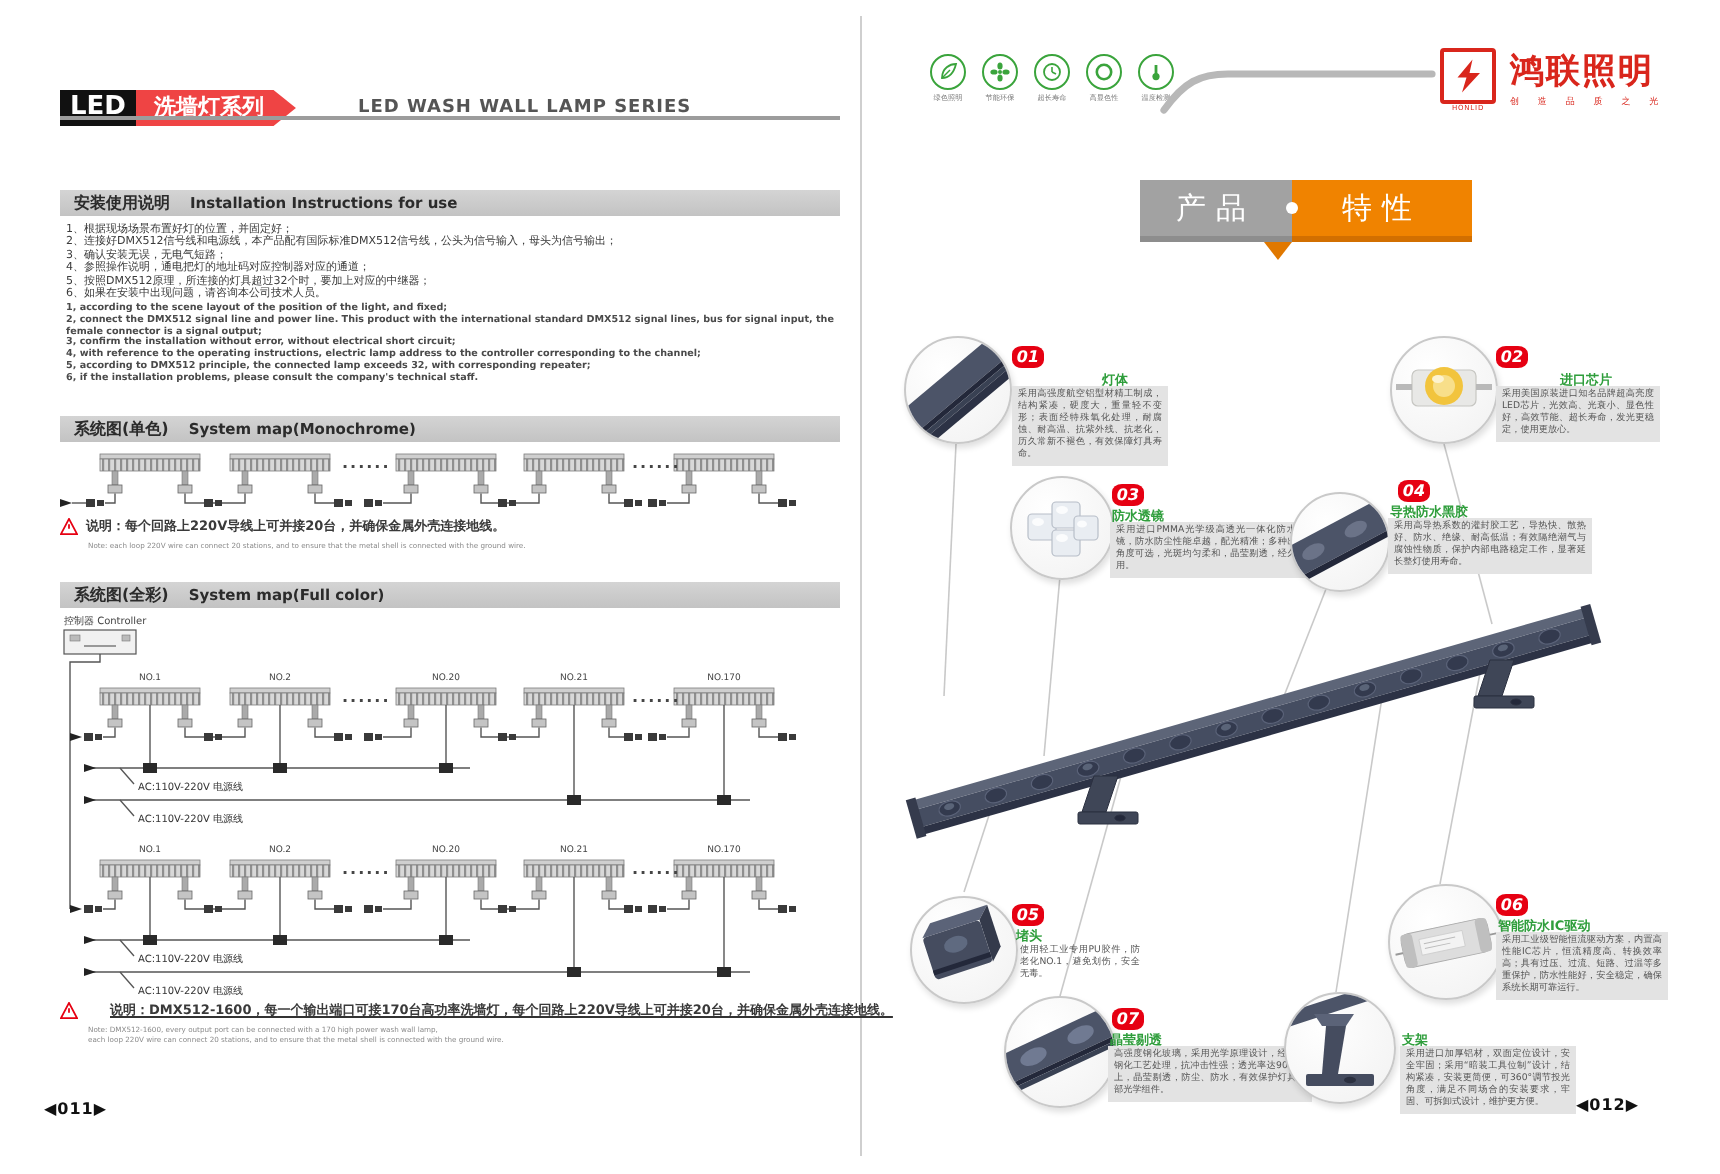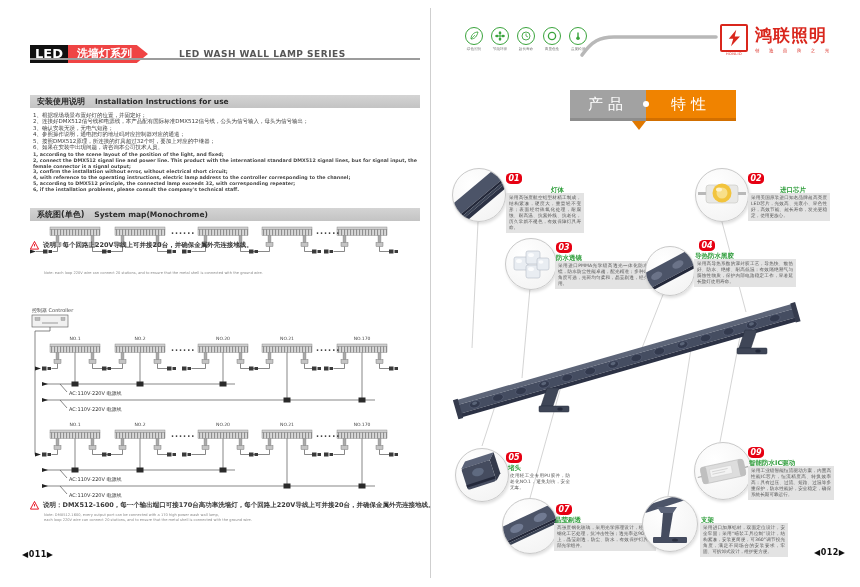--- a/index.html
+++ b/index.html
@@ -201,29 +201,33 @@
       <use href="#plug" x="137" y="28.5"></use>
       <use href="#plug" x="152" y="28.5"></use>
       <use href="#plug" x="219" y="28.5"></use>
       <use href="#plug" x="282" y="28.5"></use>
       <use href="#plug" x="294" y="28.5"></use>
       <use href="#plug" x="359" y="28.5"></use>
     <text x="141" y="13" class="dots">......</text>
     <text x="286" y="13" class="dots">......</text>
   </svg>
 
-  <div class="abs" style="left:30px;top:241px;display:flex;gap:4px;align-items:flex-start;justify-content:space-between;">
+  <div class="abs" style="left:30px;top:259px;display:flex;gap:4px;align-items:flex-start;justify-content:space-between;">
     <svg width="9" height="9" viewBox="0 0 10 10">
         <polygon points="5,0.5 9.5,9 0.5,9" fill="#fff" stroke="#e60012" stroke-width="1"></polygon>
         <line x1="5" y1="3.5" x2="5" y2="6" stroke="#e60012" stroke-width="1"></line>
       </svg>
     <span class="note-cn">说明：每个回路上220V导线上可并接20台，并确保金属外壳连接地线。</span>
   </div>
   <div class="abs note-en" style="left:44px;top:271px;">Note: each loop 220V wire can connect 20 stations, and to ensure that the metal shell is connected with the ground wire.</div>
 
+  <div class="abs secbar" style="left:30px;top:291px;">
+    <span class="cn">系统图(全彩)</span>
+    <span class="en">System map(Full color)</span>
+  </div>
 
   <svg class="abs" style="left:30px;top:306px;" width="395" height="193">
     <text x="2" y="6" class="ctrlabel">控制器 Controller</text>
     <rect x="2" y="9" width="36" height="12" fill="#f1f1f1" stroke="#555" stroke-width="0.6"></rect>
     <rect x="5" y="11.5" width="5" height="3" fill="#bbb" stroke="#777" stroke-width="0.3"></rect>
     <rect x="31" y="11.5" width="4" height="3" fill="#bbb" stroke="#777" stroke-width="0.3"></rect>
     <line x1="12" y1="17" x2="28" y2="17" stroke="#999" stroke-width="1"></line>
     <polyline points="20,21 20,25 5,25 5,148.5" stroke="#555" stroke-width="0.7" fill="none"></polyline>
 
     <text x="45" y="34" class="nolabel" text-anchor="middle">NO.1</text>
@@ -320,21 +324,21 @@
       <polygon points="12,178 18,180 12,182" fill="#222"></polygon>
     <rect x="41.5" y="161.5" width="7" height="5" fill="#2a2a2a"></rect>
       <rect x="106.5" y="161.5" width="7" height="5" fill="#2a2a2a"></rect>
       <rect x="189.5" y="161.5" width="7" height="5" fill="#2a2a2a"></rect>
     <rect x="253.5" y="177.5" width="7" height="5" fill="#2a2a2a"></rect>
       <rect x="328.5" y="177.5" width="7" height="5" fill="#2a2a2a"></rect>
     <text x="39" y="175" class="pwrlabel">AC:110V-220V 电源线</text>
     <text x="39" y="191" class="pwrlabel">AC:110V-220V 电源线</text>
   </svg>
 
-  <div class="abs" style="left:30px;top:501px;display:flex;gap:4px;align-items:flex-end;">
+  <div class="abs" style="left:30px;top:501px;display:flex;gap:16px;align-items:flex-end;text-decoration:underline;">
     <svg width="9" height="9" viewBox="0 0 10 10">
         <polygon points="5,0.5 9.5,9 0.5,9" fill="#fff" stroke="#e60012" stroke-width="1"></polygon>
         <line x1="5" y1="3.5" x2="5" y2="6" stroke="#e60012" stroke-width="1"></line>
       </svg>
     <span class="note-cn">说明：DMX512-1600，每一个输出端口可接170台高功率洗墙灯，每个回路上220V导线上可并接20台，并确保金属外壳连接地线。</span>
   </div>
   <div class="abs note-en" style="left:44px;top:513px;">
     <div>Note: DMX512-1600, every output port can be connected with a 170 high power wash wall lamp,</div>
     <div>each loop 220V wire can connect 20 stations, and to ensure that the metal shell is connected with the ground wire.</div>
   </div>
@@ -490,21 +494,21 @@
           <line x1="48" y1="29" x2="54" y2="29" stroke="#999" stroke-width="1"></line>
           <rect x="6" y="20" width="44" height="17" rx="4" fill="#dddddd" stroke="#aaa" stroke-width="0.5"></rect>
           <rect x="6" y="20" width="6" height="17" rx="2" fill="#bfbfbf"></rect>
           <rect x="44" y="20" width="6" height="17" rx="2" fill="#bfbfbf"></rect>
           <rect x="15" y="24" width="22" height="8" fill="#f3f3f3" stroke="#ccc" stroke-width="0.4"></rect>
           <line x1="17" y1="26.5" x2="33" y2="26.5" stroke="#bbb" stroke-width="0.5"></line>
           <line x1="17" y1="29" x2="30" y2="29" stroke="#bbb" stroke-width="0.5"></line>
         </g>
       </svg>
   </div>
-  <div class="fnum" style="left:748px;top:447px;">09</div>
+  <div class="fnum" style="left:748px;top:447px;">06</div>
   <div class="ftitle" style="left:749px;top:459px;">智能防水IC驱动</div>
   <div class="fdesc" style="left:748px;top:466px;width:80px;">采用工业级智能恒流驱动方案，内置高性能IC芯片，恒流精度高、转换效率高；具有过压、过流、短路、过温等多重保护，防水性能好，安全稳定，确保系统长期可靠运行。</div>
 
   <div class="bubble" style="left:502px;top:498px;width:54px;height:54px;">
     <svg width="54" height="54">
         <g transform="rotate(-25 27 27)">
           <rect x="-10" y="16" width="76" height="15" fill="#4c5468"></rect>
           <ellipse cx="14" cy="23.5" rx="7" ry="4" fill="#707a92"></ellipse>
           <ellipse cx="40" cy="23.5" rx="7" ry="4" fill="#707a92"></ellipse>
           <rect x="-10" y="31" width="76" height="2.5" fill="#23283a"></rect>
@@ -526,15 +530,15 @@
           <polygon points="20,16 30,16 26,40 18,40"></polygon>
           <rect x="10" y="40" width="34" height="6" rx="1"></rect>
           <ellipse cx="32" cy="43" rx="3" ry="1.6" fill="#2b3040"></ellipse>
         </g>
       </svg>
   </div>
   <div class="fnum" style="left:700px;top:476px;margin-top:47px;">08</div>
   <div class="ftitle" style="left:701px;top:516px;">支架</div>
   <div class="fdesc" style="left:700px;top:523px;width:82px;">采用进口加厚铝材，双面定位设计，安全牢固；采用“暗装工具位制”设计，结构紧凑，安装更简便，可360°调节投光角度，满足不同场合的安装要求，牢固、可拆卸式设计，维护更方便。</div>
 
-  <div class="abs pager" style="left:814px;top:548px;">◀012▶</div>
+  <div class="abs pager" style="left:788px;top:548px;">◀012▶</div>
 
 </div>
 
 </body></html>

